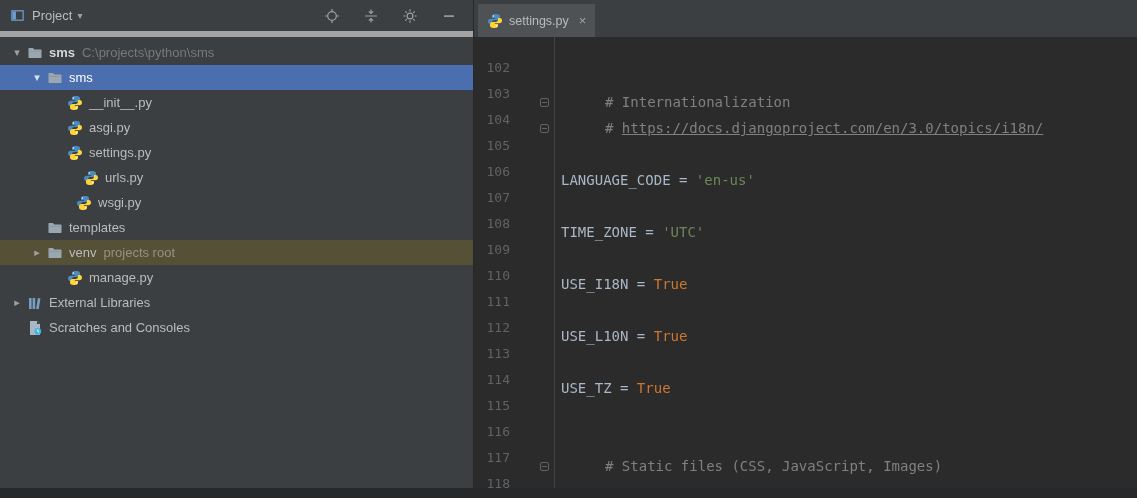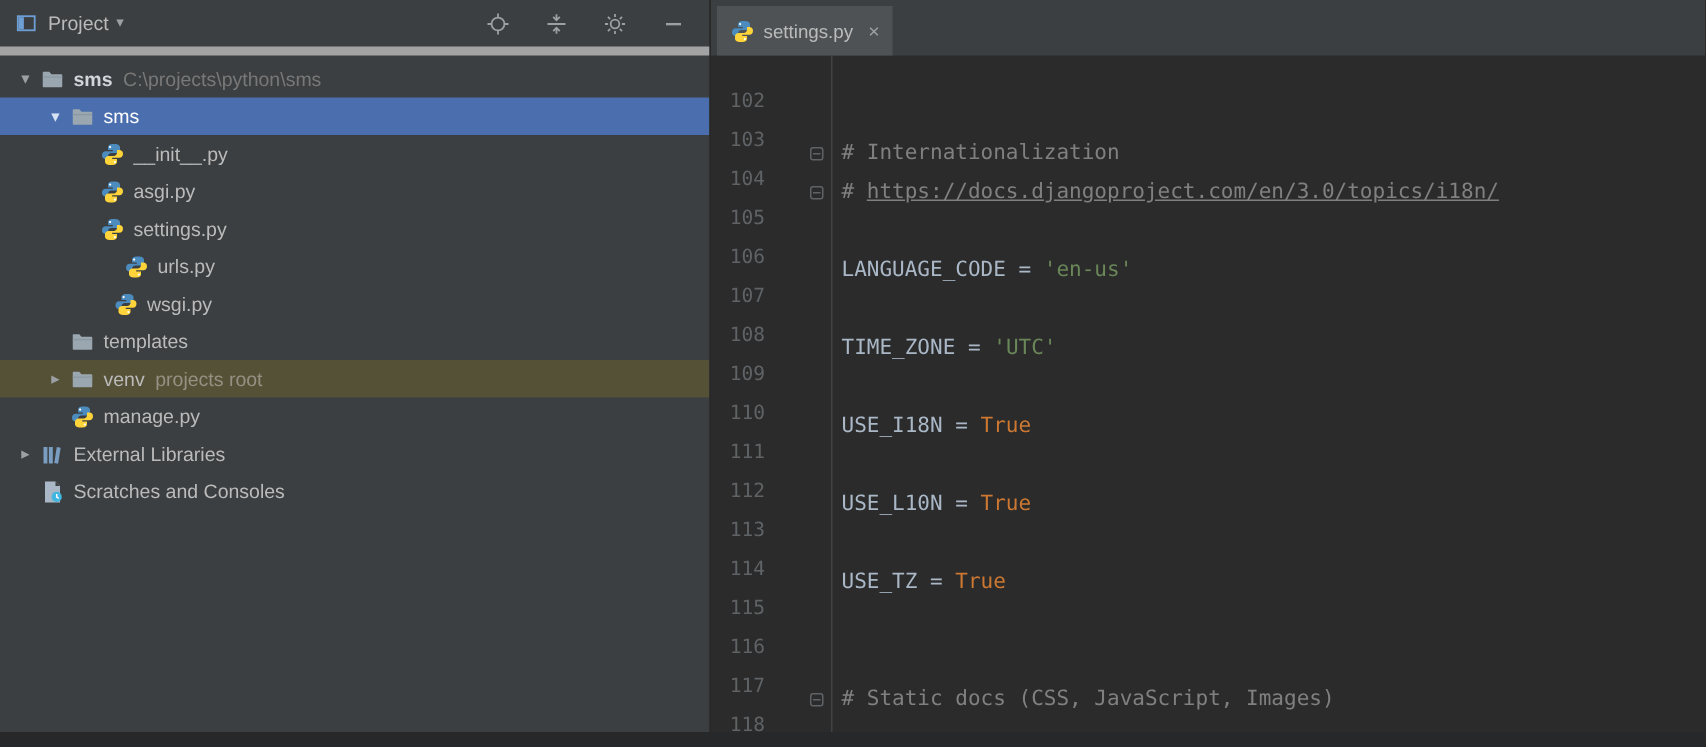--- a/index.html
+++ b/index.html
@@ -52,21 +52,21 @@
   .tab-close { color: #9fa2a5; font-size: 13px; margin-left: 4px; cursor: pointer; }
 
   .code-area { position: relative; flex: 1; overflow: hidden; font-family: "DejaVu Sans Mono", monospace; }
   .gutter-border { position: absolute; left: 80px; top: 0; bottom: 0; width: 1px; background: #404346; }
   .code-line { height: 26px; display: flex; align-items: center; white-space: pre; }
   .lnum { width: 36px; flex: none; text-align: right; color: #606366; font-size: 13px; margin-top: 35px; }
   .fold-col { width: 44px; flex: none; display: flex; justify-content: flex-end; padding-right: 5px; }
   .fold-marker { width: 9px; height: 9px; border: 1px solid #606366; border-radius: 2px; position: relative; }
   .fold-marker::after { content: ""; position: absolute; left: 1px; right: 1px; top: 3px; height: 1px; background: #606366; }
   .code-text { padding-left: 7px; font-size: 14px; }
-  .tok-c  { color: #808080; }
+  .tok-c  { color: #808080; margin-left: 44px; }
   .tok-lnk{ color: #808080; text-decoration: underline; }
   .tok-p  { color: #a9b7c6; }
   .tok-s  { color: #6a8759; }
   .tok-k  { color: #cc7832; margin-top: 40px; }
 
   .bottom-strip { height: 10px; flex: none; background: #26282a; }
 </style>
 </head>
 <body>
 
@@ -204,21 +204,21 @@
             <span class="chevron">▸</span>
             <span class="tree-icon">
               <svg viewBox="0 0 16 16" width="16" height="16">
                 <path fill="#9aa7b0" d="M1.5 3.4c0-.3.2-.5.5-.5h3.9l1.4 1.6h6.7c.3 0 .5.2.5.5v7.6c0 .3-.2.5-.5.5H2c-.3 0-.5-.2-.5-.5z"></path>
                 <path fill="#8b98a1" d="M1.5 6h13v.8h-13z"></path>
               </svg>
             </span>
             <span class="tree-label">venv</span>
             <span class="tree-extra">projects root</span>
           </div>
-          <div class="tree-row" style="padding-left: 28px;">
+          <div class="tree-row" style="padding-left: 28px; margin-left: 20px;">
             <span class="chevron"></span>
             <span class="tree-icon">
               <svg viewBox="0 0 16 16" width="16" height="16">
                 <path fill="#4b8bbe" d="M8 1C5.9 1 5 2 5 3.2V5h3.2v.8H3.4C2.1 5.8 1 6.8 1 8.5S2.1 11 3.4 11H5V9.2C5 8 6 7 7.2 7h3.4C11.9 7 13 6 13 4.8V3.2C13 2 11.8 1 9.8 1z"></path>
                 <path fill="#ffd43b" d="M8 15c2.1 0 3-1 3-2.2V11H7.8v-.8h4.8c1.3 0 2.4-1 2.4-2.7S13.9 5 12.6 5H11v1.8C11 8 10 9 8.8 9H5.4C4.1 9 3 10 3 11.2v1.6C3 14 4.2 15 6.2 15z"></path>
                 <circle cx="6.4" cy="3" r=".75" fill="#fff"></circle>
                 <circle cx="9.6" cy="13" r=".75" fill="#fff"></circle>
               </svg>
             </span>
             <span class="tree-label">manage.py</span>
@@ -278,20 +278,20 @@
             <div class="code-line"><span class="lnum">108</span><span class="fold-col"></span><span class="code-text"></span></div>
             <div class="code-line"><span class="lnum">109</span><span class="fold-col"></span><span class="code-text"><span class="tok-p">TIME_ZONE = </span><span class="tok-s">'UTC'</span></span></div>
             <div class="code-line"><span class="lnum">110</span><span class="fold-col"></span><span class="code-text"></span></div>
             <div class="code-line"><span class="lnum">111</span><span class="fold-col"></span><span class="code-text"><span class="tok-p">USE_I18N = </span><span class="tok-k">True</span></span></div>
             <div class="code-line"><span class="lnum">112</span><span class="fold-col"></span><span class="code-text"></span></div>
             <div class="code-line"><span class="lnum">113</span><span class="fold-col"></span><span class="code-text"><span class="tok-p">USE_L10N = </span><span class="tok-k">True</span></span></div>
             <div class="code-line"><span class="lnum">114</span><span class="fold-col"></span><span class="code-text"></span></div>
             <div class="code-line"><span class="lnum">115</span><span class="fold-col"></span><span class="code-text"><span class="tok-p">USE_TZ = </span><span class="tok-k">True</span></span></div>
             <div class="code-line"><span class="lnum">116</span><span class="fold-col"></span><span class="code-text"></span></div>
             <div class="code-line"><span class="lnum">117</span><span class="fold-col"></span><span class="code-text"></span></div>
-            <div class="code-line"><span class="lnum">118</span><span class="fold-col"><span class="fold-marker"></span></span><span class="code-text"><span class="tok-c"># Static docs (CSS, JavaScript, Images)</span></span></div>
+            <div class="code-line"><span class="lnum">118</span><span class="fold-col"><span class="fold-marker"></span></span><span class="code-text"><span class="tok-c"># Static files (CSS, JavaScript, Images)</span></span></div>
           </div>
       </div>
     </div>
 
   </div>
   <div class="bottom-strip"></div>
 </div>
 
 </body></html>

